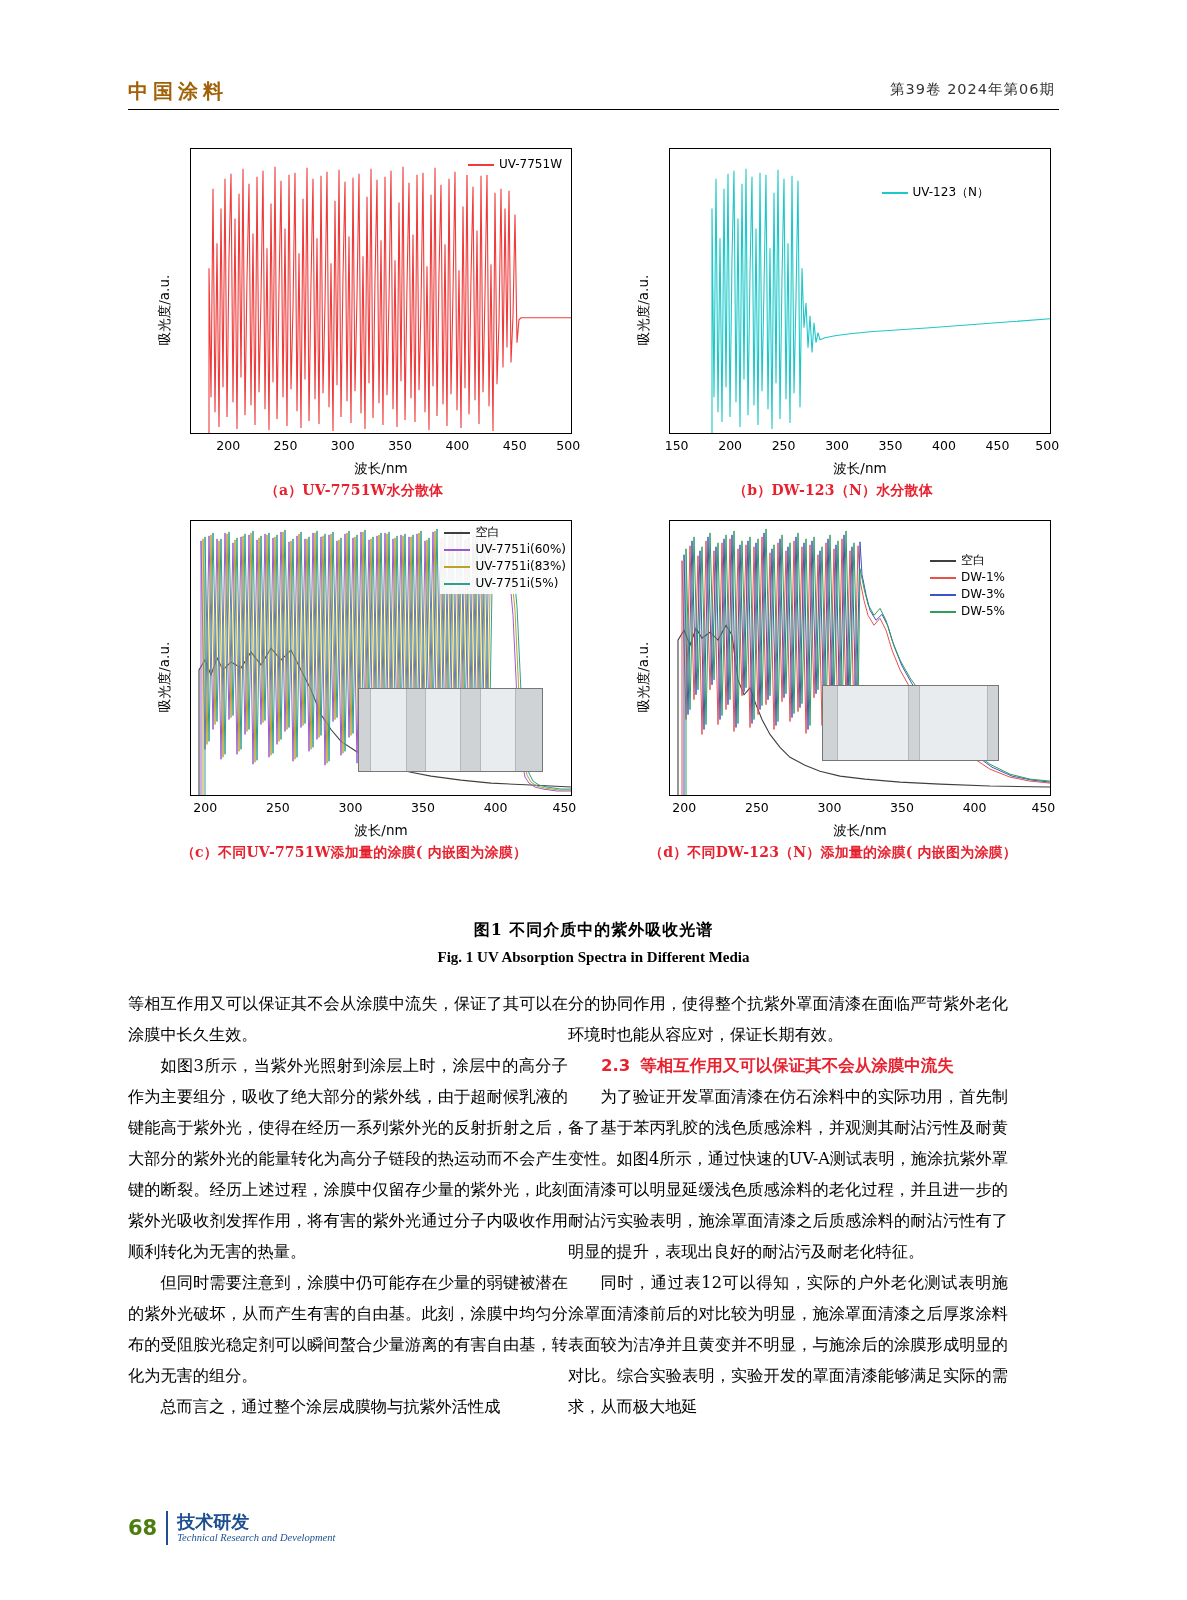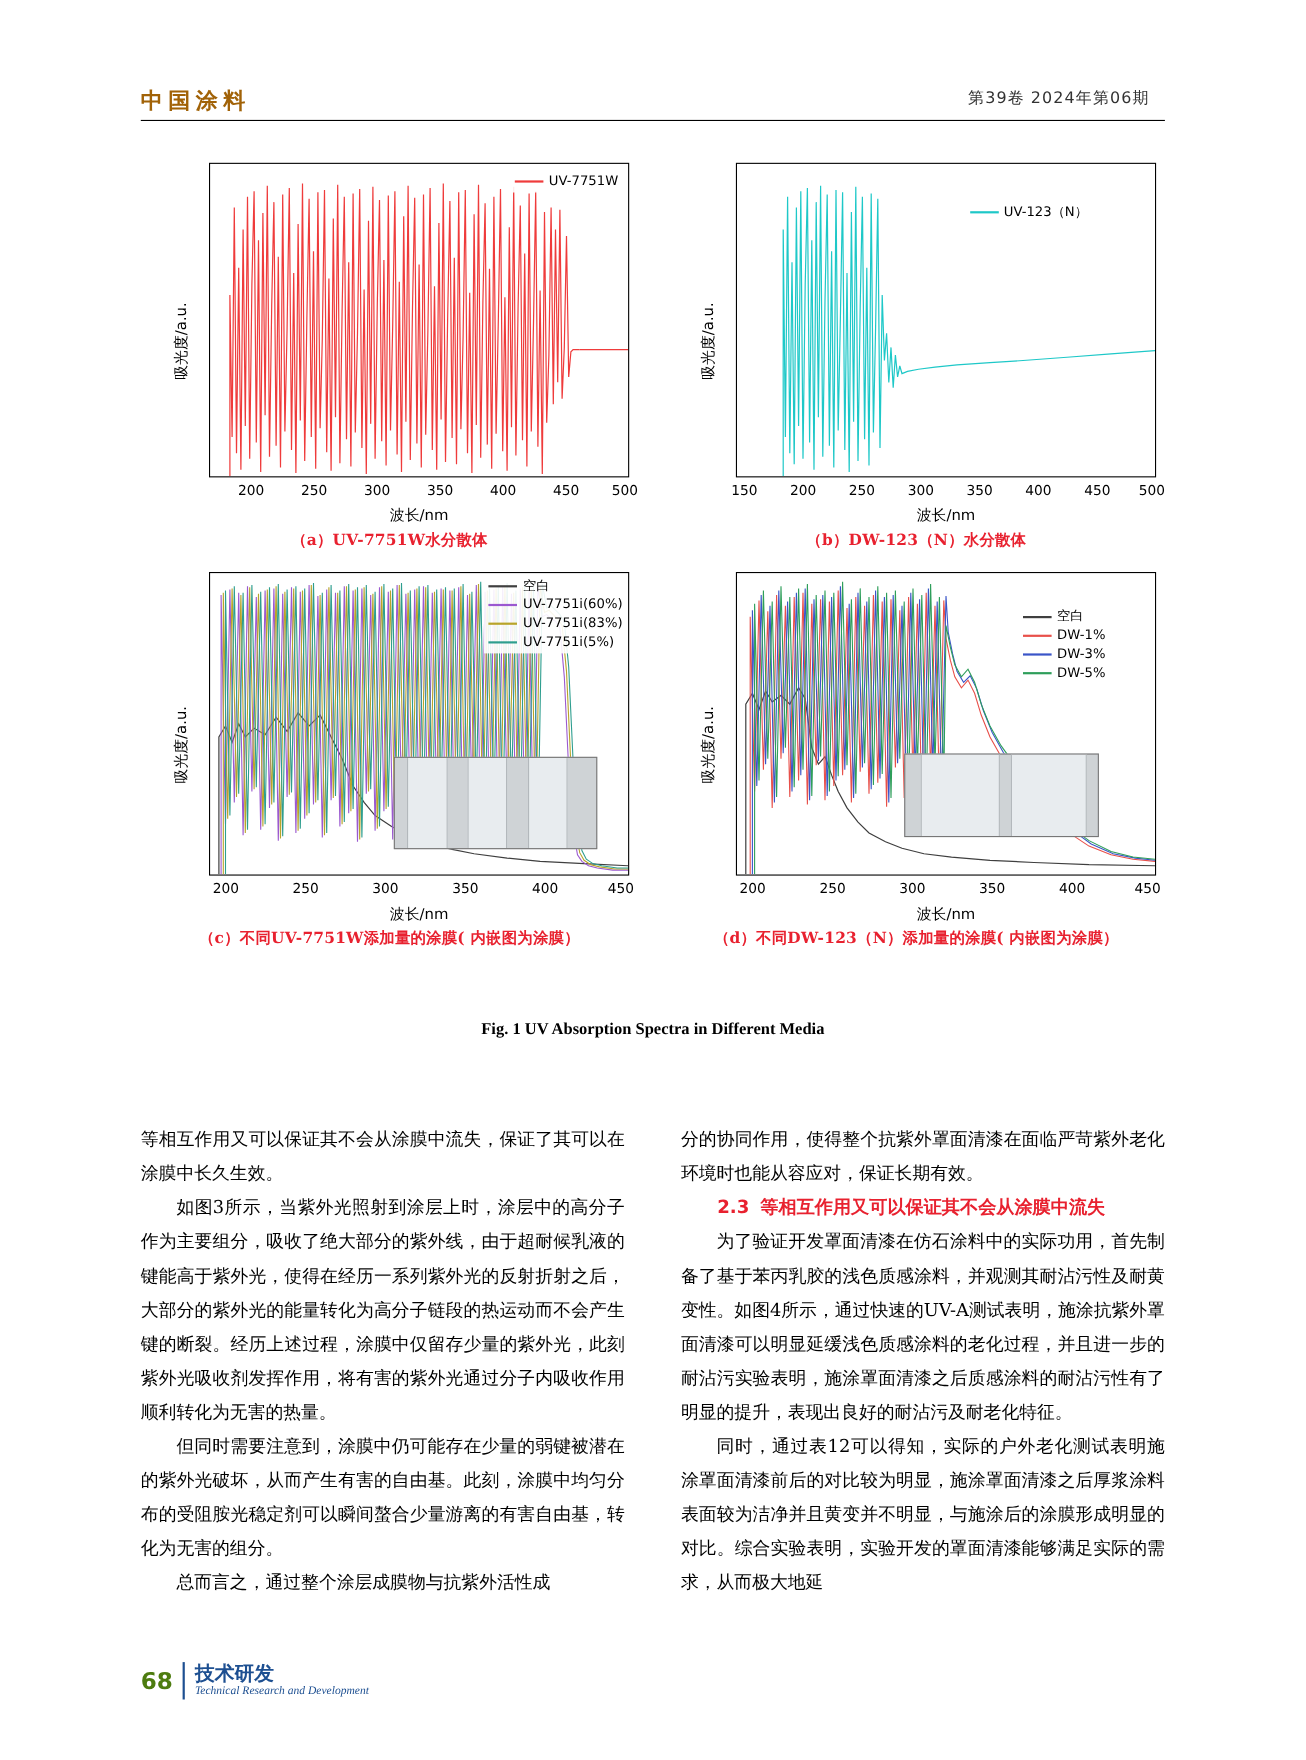--- a/index.html
+++ b/index.html
@@ -33,21 +33,21 @@
     left: 0;
     top: 0;
     font-size: 20px;
     letter-spacing: 5px;
     font-family: "DejaVu Sans", sans-serif;
     font-weight: 700;
     color: #a16207;
   }
   .runhead .issue {
     position: absolute;
-    right: 14px;
+    right: 4px;
     top: 2px;
     font-size: 14.5px;
     font-family: "DejaVu Sans", sans-serif;
     color: #333;
     letter-spacing: 1px;
   }
   .runhead .rule {
     position: absolute;
     left: 0;
     right: 0;
@@ -186,25 +186,24 @@
   .figtitle .en {
     font-size: 15px;
     font-weight: 700;
     font-family: "Liberation Serif", serif;
     margin-top: 8px;
   }
 
   
   .cols {
     position: absolute;
-    top: 1020px;
+    top: 988px;
     left: 128px;
     width: 931px;
     display: flex;
-    justify-content: space-between;
   }
   .col {
     width: 440px;
     font-size: 16.2px;
     line-height: 31px;
     text-align: justify;
     font-family: "DejaVu Serif", serif;
   }
   .col p {
     margin: 0 0 0 0;
@@ -446,20 +445,21 @@
             <span style="left:98%">450</span>
           </div>
           <div class="xlabel">波长/nm</div>
         </div>
         <div class="caption">（d）不同DW-123（N）添加量的涂膜( 内嵌图为涂膜）</div>
       </div>
     </div>
   </div>
 
   <div class="figtitle">
+    <div class="cn">图1   不同介质中的紫外吸收光谱</div>
     <div class="en">Fig. 1   UV Absorption Spectra in Different Media</div>
   </div>
 
   <div class="cols">
     <div class="col">
       <p class="noindent">等相互作用又可以保证其不会从涂膜中流失，保证了其可以在涂膜中长久生效。</p>
       <p>如图3所示，当紫外光照射到涂层上时，涂层中的高分子作为主要组分，吸收了绝大部分的紫外线，由于超耐候乳液的键能高于紫外光，使得在经历一系列紫外光的反射折射之后，大部分的紫外光的能量转化为高分子链段的热运动而不会产生键的断裂。经历上述过程，涂膜中仅留存少量的紫外光，此刻紫外光吸收剂发挥作用，将有害的紫外光通过分子内吸收作用顺利转化为无害的热量。</p>
       <p>但同时需要注意到，涂膜中仍可能存在少量的弱键被潜在的紫外光破坏，从而产生有害的自由基。此刻，涂膜中均匀分布的受阻胺光稳定剂可以瞬间螯合少量游离的有害自由基，转化为无害的组分。</p>
       <p>总而言之，通过整个涂层成膜物与抗紫外活性成</p>
     </div>

